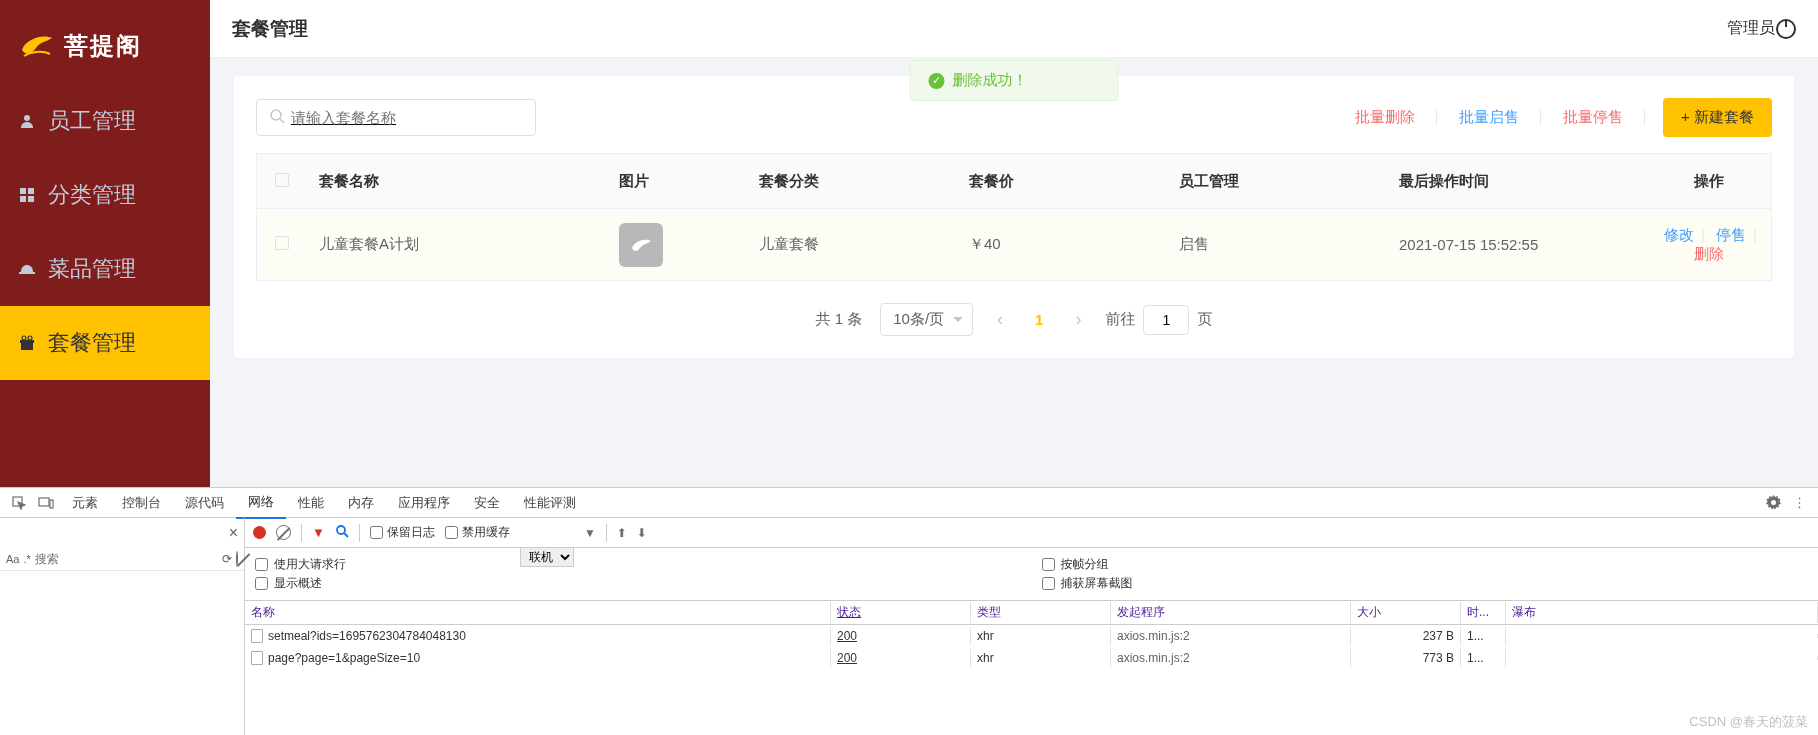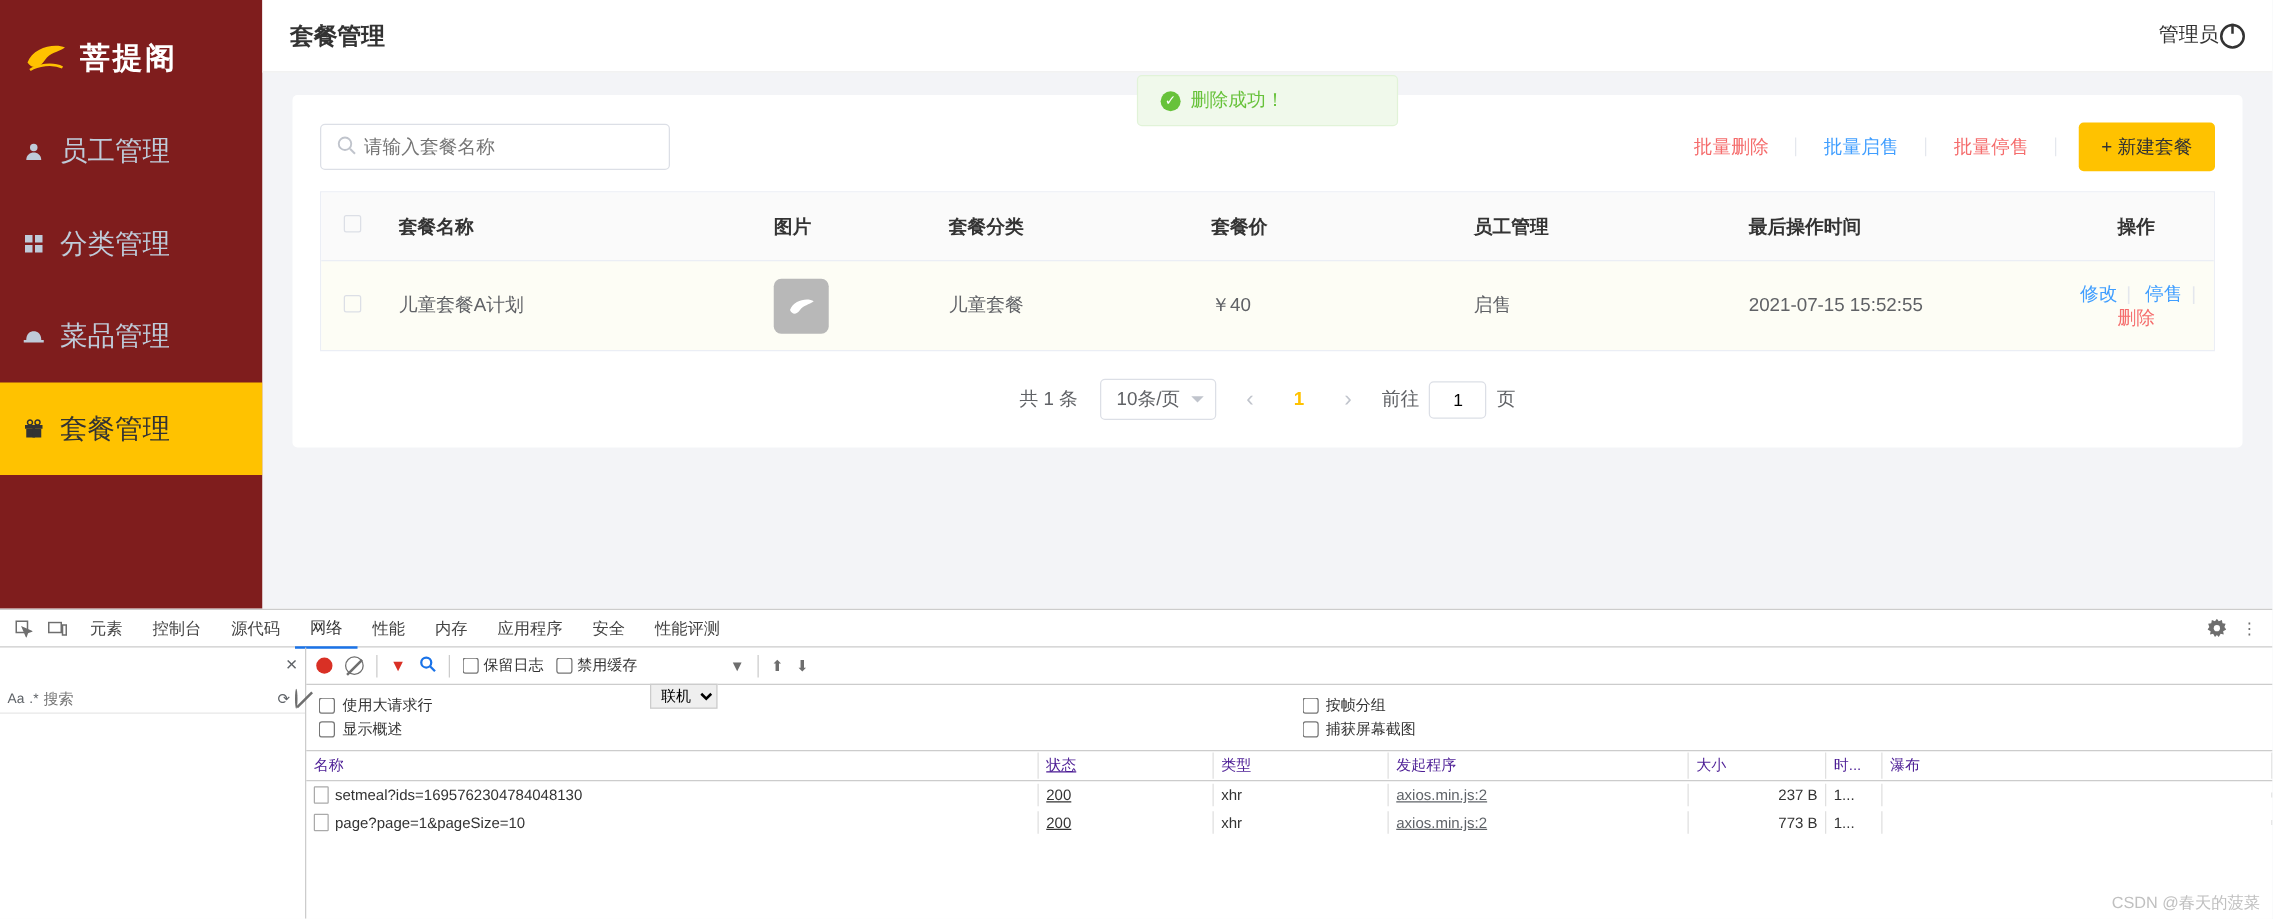--- a/index.html
+++ b/index.html
@@ -18,21 +18,21 @@
 .header { background: #fff; height: 58px; display: flex; align-items: center; justify-content: space-between; padding: 0 22px; border-bottom: 1px solid #eee; }
 .page-title { font-size: 19px; font-weight: 700; color: #333; }
 .header-right { display: flex; align-items: center; gap: 1px; color: #333; font-size: 16px; }
 .power-icon { width: 20px; height: 20px; border: 2px solid #333; border-radius: 50%; position: relative; }
 .power-icon:before { content: ''; position: absolute; width: 2px; height: 8px; background: #333; top: -2px; left: 50%; transform: translateX(-50%); }
 
 .content { flex: 1; padding: 18px 24px; position: relative; }
 .card { background: #fff; border-radius: 4px; padding: 22px; }
 .toolbar { display: flex; align-items: center; justify-content: space-between; margin-bottom: 16px; position: relative; }
 .search-box { display: flex; align-items: center; border: 1px solid #dcdfe6; border-radius: 4px; padding: 8px 12px; width: 280px; color: #c0c4cc; }
-.search-box input { border: none; outline: none; font-size: 15px; flex: 1; margin-left: 6px; }
+.search-box input { border: none; outline: none; font-size: 15px; flex: 1; margin-left: 6px; text-decoration: underline; }
 .action-links { display: flex; align-items: center; gap: 0; }
 .action-link { font-size: 15px; padding: 0 22px; cursor: pointer; position: relative; }
 .action-link:not(:last-child):after { content: ''; position: absolute; right: 0; top: 2px; bottom: 2px; width: 1px; background: #e4e7ed; }
 .link-red { color: #f56c6c; }
 .link-blue { color: #409eff; }
 .btn-primary { background: #ffc200; color: #333; padding: 10px 18px; border-radius: 4px; font-size: 15px; cursor: pointer; margin-left: 18px; }
 
 .toast { position: absolute; top: 2px; left: 50%; transform: translateX(-50%); background: #f0f9eb; border: 1px solid #e1f3d8; color: #67c23a; padding: 10px 90px 10px 18px; border-radius: 4px; display: flex; align-items: center; gap: 8px; font-size: 15px; z-index: 10; }
 .toast-icon { width: 16px; height: 16px; background: #67c23a; border-radius: 50%; color: #fff; display: flex; align-items: center; justify-content: center; font-size: 11px; }
 
@@ -100,21 +100,21 @@
 .dt-trow { height: 22px; }
 .dt-col { padding: 2px 6px; border-right: 1px solid #e0e0e0; overflow: hidden; white-space: nowrap; }
 .dt-c-name { width: 586px; display: flex; align-items: center; gap: 5px; }
 .dt-c-status { width: 140px; text-decoration: underline; }
 .dt-c-type { width: 140px; }
 .dt-c-init { width: 240px; }
 .dt-c-size { width: 110px; text-align: right; }
 .dt-c-time { width: 45px; }
 .dt-c-wf { flex: 1; position: relative; }
 .dt-doc-icon { width: 12px; height: 14px; border: 1px solid #aaa; border-radius: 1px; display: inline-block; }
-.dt-initiator { text-decoration: underline; color: #5f6368; cursor: pointer; }
+.dt-initiator { color: #5f6368; cursor: pointer; }
 
 .watermark { position: absolute; right: 10px; bottom: 4px; color: #c0c0c0; font-size: 13px; z-index: 100; }
 </style>
 </head>
 <body>
 
 <div class="app">
   <div class="sidebar">
     <div class="logo-area">
       <span class="logo-icon">

